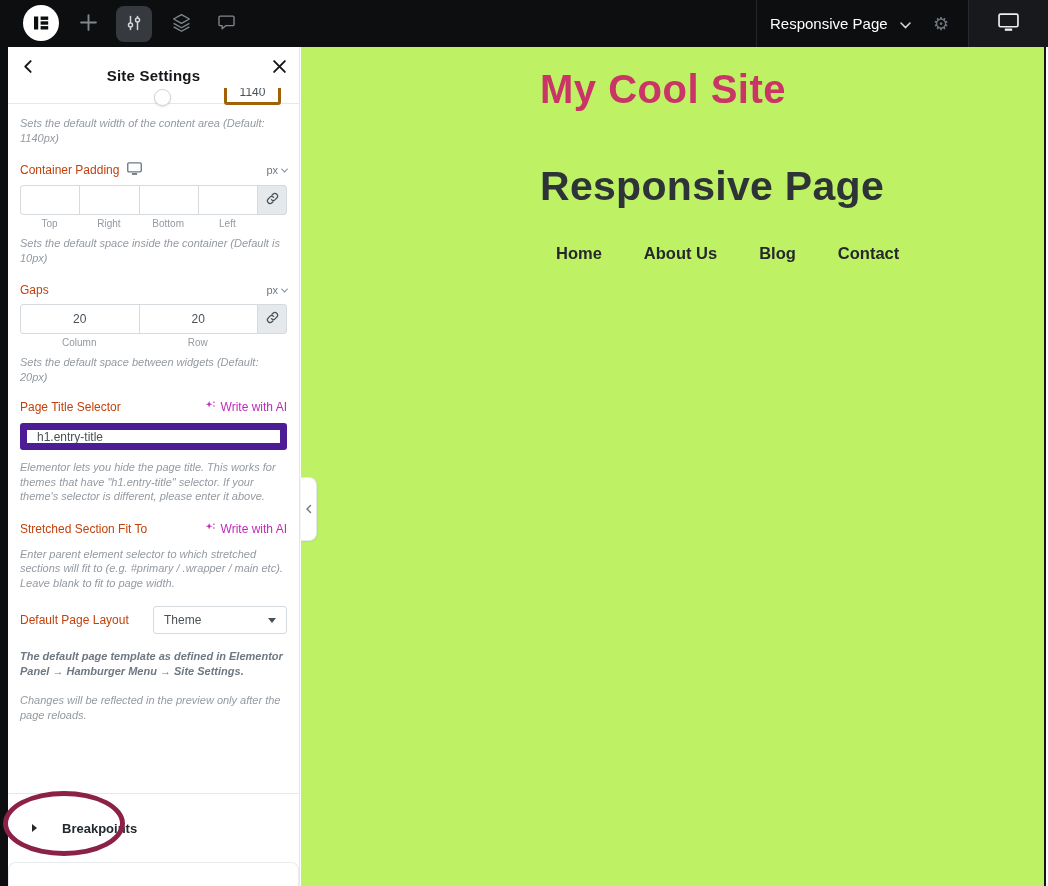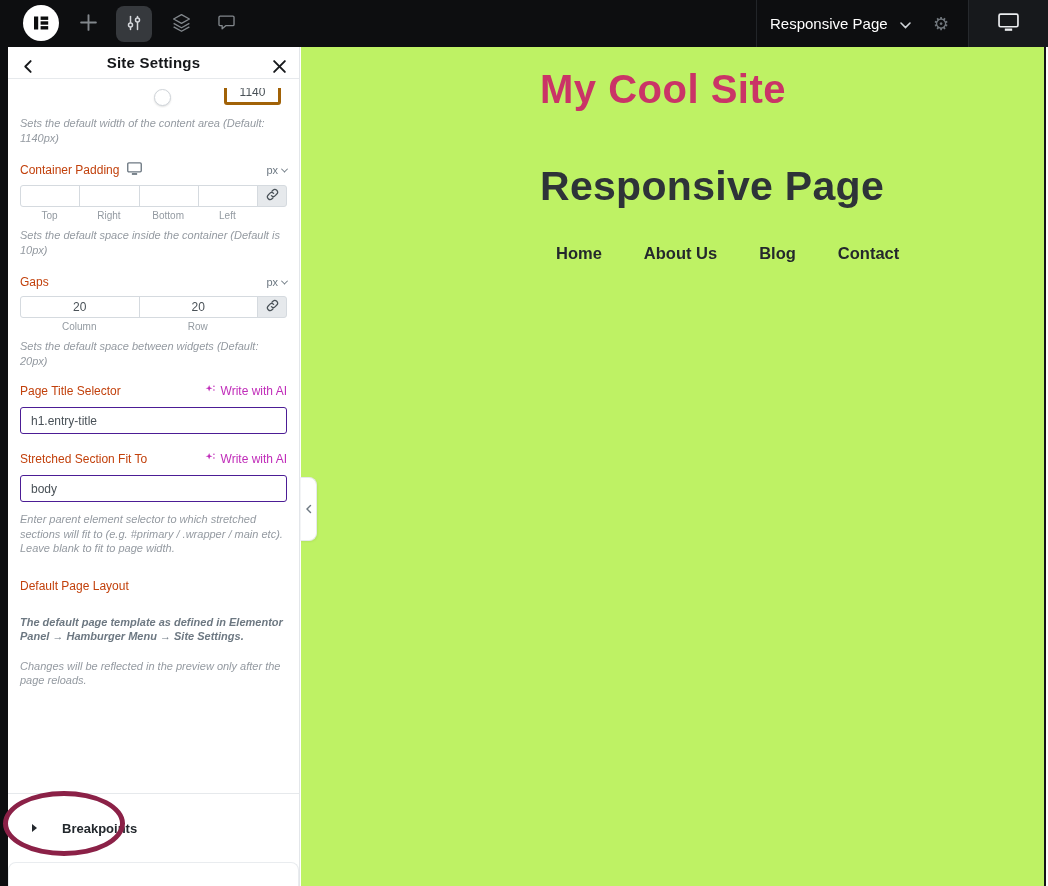--- a/index.html
+++ b/index.html
@@ -23,21 +23,21 @@
   .gear-btn { left:930px; top:13px; width:22px; height:22px; color:#70767c; font-size:18px; line-height:1; }
   .tb-right { position:absolute; left:968px; right:0; top:0; bottom:0; background:#17191c; border-left:1px solid #26292d; display:flex; align-items:center; justify-content:center; }
   .device-btn { width:36px; height:36px; display:flex; align-items:center; justify-content:center; background:none; border:none; cursor:pointer; }
 
   
   .left-strip { position:absolute; left:0; top:47px; width:8px; bottom:0; background:#0d0e10; }
   .right-edge { position:absolute; left:1044px; top:47px; width:2px; bottom:0; background:#141518; }
 
   
   .panel { position:absolute; left:8px; top:47px; width:292px; bottom:0; background:#fff; border-right:1px solid #e3e6ea; z-index:10; }
-  .panel-header { height:32px; display:flex; align-items:center; justify-content:center; border-bottom:1px solid #e6e9ec; position:relative; }
+  .panel-header { height:57px; display:flex; align-items:center; justify-content:center; border-bottom:1px solid #e6e9ec; position:relative; }
   .panel-title { font-size:15px; font-weight:700; color:#15171a; letter-spacing:.2px; }
   .hdr-btn { position:absolute; top:0; height:41px; width:36px; display:flex; align-items:center; justify-content:center; background:none; border:none; cursor:pointer; }
   .hdr-btn.back { left:2px; } .hdr-btn.close { right:2px; }
 
   .panel-body { position:absolute; top:41px; left:0; right:0; bottom:0; padding:0 12px; }
 
   .cut-row { position:relative; height:20px; overflow:hidden; }
   .slider-thumb { position:absolute; left:134px; top:1px; width:17px; height:17px; border-radius:50%; background:#fff; border:1px solid #cfd4d9; box-shadow:0 1px 2px rgba(0,0,0,.12); }
   .cw-input { position:absolute; left:204px; top:-9px; width:57px; height:26px; border:3px solid #a16207; border-radius:3px; text-align:center; font-size:12px; color:#495157; outline:none; font-family:inherit; }
 
@@ -45,30 +45,30 @@
   .help.strong { font-weight:700; color:#6d7882; }
   .mt8{margin-top:8px;} .mt7{margin-top:7px;} .mt6{margin-top:6px;} .mt10{margin-top:10px;}
   .mt15{margin-top:15px;} .mt16{margin-top:16px;} .mt17{margin-top:17px;} .mt3{margin-top:3px;}
 
   .ctl-row { display:flex; align-items:center; justify-content:space-between; height:16px; }
   .ctl-left { display:flex; align-items:center; gap:8px; }
   .ctl-label { font-size:12px; color:#c2410c; }
   .unit { display:flex; align-items:center; gap:4px; font-size:11px; color:#6d7882; background:none; border:none; cursor:pointer; font-family:inherit; }
   .chev-s { width:5px; height:5px; border-right:1.2px solid currentColor; border-bottom:1.2px solid currentColor; transform:rotate(45deg) translate(-1px,-1px); }
 
-  .joined { display:flex; height:22px; }
+  .joined { display:flex; height:30px; }
   .joined input { flex:1; min-width:0; border:1px solid #d5dadf; margin-right:-1px; text-align:center; font-size:12px; color:#495157; outline:none; background:#fff; font-family:inherit; }
   .joined input:first-child { border-radius:3px 0 0 3px; }
   .linkbtn { width:30px; flex:none; background:#e6e9ec; border:1px solid #d5dadf; border-radius:0 3px 3px 0; display:flex; align-items:center; justify-content:center; cursor:pointer; }
   .sub-labels { display:flex; padding-right:30px; }
   .sub-labels span { flex:1; text-align:center; font-size:10px; color:#939aa1; }
 
   .ai-link { display:flex; align-items:center; gap:5px; color:#c02cb9; font-size:12px; background:none; border:none; cursor:pointer; font-family:inherit; }
 
-  .text-input { width:100%; height:27px; border:1px solid #4c1d95; border-radius:3px; padding:0 10px; font-size:12px; color:#495157; outline:none; background:#fff; font-family:inherit; }
+  .text-input { width:100%; height:27px; border:7px solid #4c1d95; border-radius:3px; padding:0 10px; font-size:12px; color:#495157; outline:none; background:#fff; font-family:inherit; }
 
   .dpl-row { display:flex; align-items:center; justify-content:space-between; height:28px; }
   .select { width:134px; height:28px; border:1px solid #d5dadf; border-radius:3px; display:flex; align-items:center; justify-content:space-between; padding:0 10px; font-size:12px; color:#495157; background:#fff; cursor:pointer; }
   .caret-down { width:0; height:0; border-left:4px solid transparent; border-right:4px solid transparent; border-top:5px solid #495157; }
 
   .bp-divider { position:absolute; left:0; right:0; top:746px; height:1px; background:#e6e9ec; }
   .bp-row { position:absolute; left:0; right:0; top:747px; height:68px; display:flex; align-items:center; gap:25px; padding-left:24px; cursor:pointer; background:none; border:none; }
   .bp-label { font-size:13px; font-weight:700; color:#23282d; font-family:inherit; }
   .tri-right { width:0; height:0; border-top:4px solid transparent; border-bottom:4px solid transparent; border-left:5.5px solid #23282d; }
   .card2 { position:absolute; left:0; right:0; top:815px; bottom:-2px; border:1px solid #e9ecef; border-bottom:none; border-radius:8px 8px 0 0; background:#fff; }
@@ -265,41 +265,45 @@
           <svg width="11" height="11" viewBox="0 0 24 24" fill="#c02cb9">
               <path d="M9 2l2 5.5L16.5 9 11 11 9 16.5 7 11 1.5 9 7 7.5z"></path>
               <circle cx="19.5" cy="5" r="1.7"></circle>
               <circle cx="19.5" cy="13" r="1.7"></circle>
             </svg>
         </span>
         <span>Write with AI</span>
       </button>
     </div>
     <input class="text-input mt8" type="text" value="h1.entry-title" style="">
+    <p class="help mt10">Elementor lets you hide the page title. This works for themes that have "h1.entry-title" selector. If your theme's selector is different, please enter it above.</p>
 
     
     <div class="ctl-row mt17">
       <span class="ctl-label">Stretched Section Fit To</span>
       <button class="ai-link">
         <span>
           <svg width="11" height="11" viewBox="0 0 24 24" fill="#c02cb9">
               <path d="M9 2l2 5.5L16.5 9 11 11 9 16.5 7 11 1.5 9 7 7.5z"></path>
               <circle cx="19.5" cy="5" r="1.7"></circle>
               <circle cx="19.5" cy="13" r="1.7"></circle>
             </svg>
         </span>
         <span>Write with AI</span>
       </button>
     </div>
-    <input class="text-input mt8" type="text" value="body" style="">
     <p class="help mt10">Enter parent element selector to which stretched sections will fit to (e.g. #primary / .wrapper / main etc). Leave blank to fit to page width.</p>
 
     
     <div class="dpl-row mt16">
       <span class="ctl-label">Default Page Layout</span>
+      <div class="select">
+        <span>Theme</span>
+        <span class="caret-down"></span>
+      </div>
     </div>
     <p class="help strong mt15">The default page template as defined in Elementor Panel → Hamburger Menu → Site Settings.</p>
     <p class="help mt15">Changes will be reflected in the preview only after the page reloads.</p>
   </div>
 
   <div class="bp-divider"></div>
   <button class="bp-row">
     <span class="tri-right"></span>
     <span class="bp-label">Breakpoints</span>
   </button>

